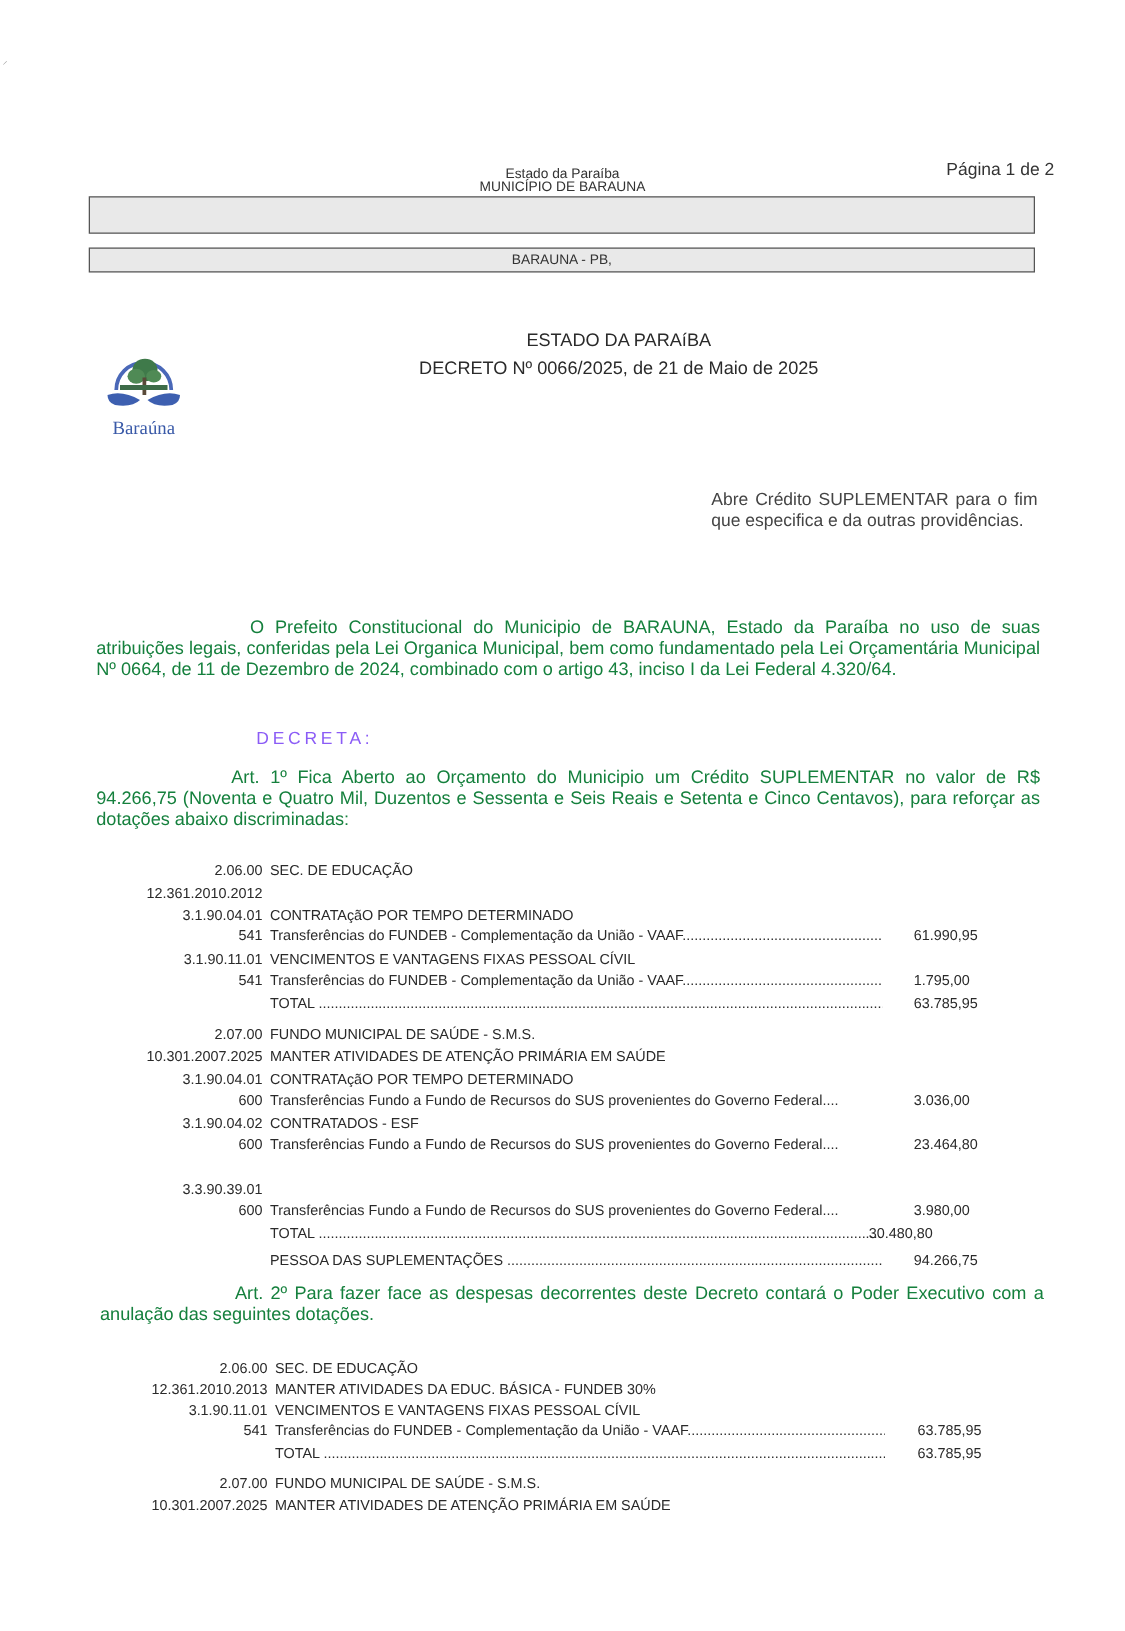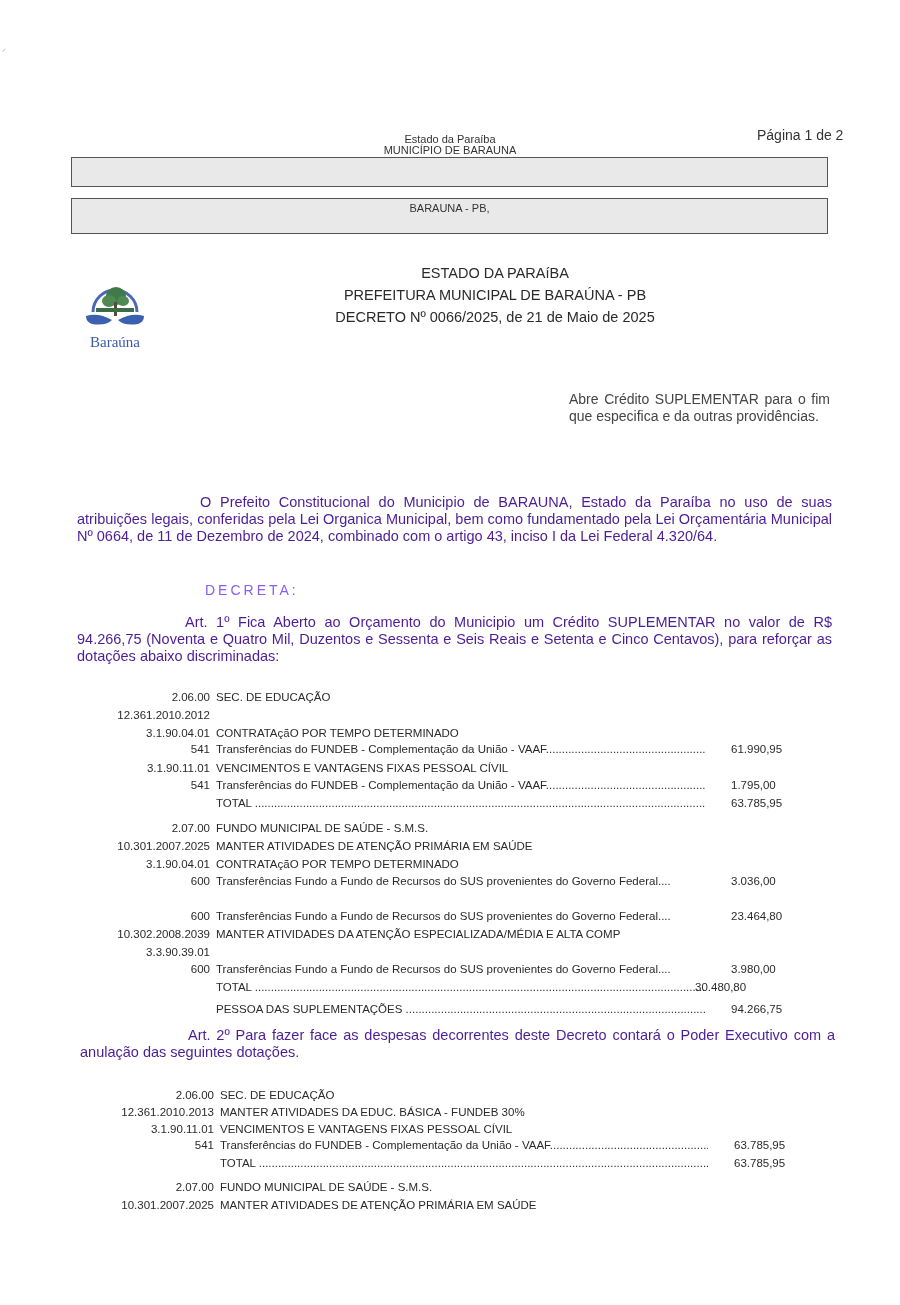--- a/index.html
+++ b/index.html
@@ -5,60 +5,59 @@
   html, body { margin: 0; padding: 0; background: #ffffff; }
   body { width: 900px; height: 1305px; position: relative; overflow: hidden;
          font-family: "Liberation Sans", sans-serif; color: #2a2a2a; }
   .abs { position: absolute; }
   .hdr-small { font-size: 11px; text-align: center; line-height: 11px; color: #333; }
   .page-num { font-size: 14px; color: #333; }
   .gray-bar { position: absolute; background: #e9e9e9; border: 1px solid #555; box-sizing: border-box; }
   .bar-text { font-size: 11px; color: #333; text-align: center; width: 100%; position: absolute; top: 3px; }
   .title-block { text-align: center; font-size: 14.5px; line-height: 22px; color: #2a2a2a; }
   .ementa { font-size: 14px; line-height: 17px; text-align: justify; color: #444; }
-  .para { font-size: 14.5px; line-height: 17px; text-align: justify; color: #4c1d95; }
+  .para { font-size: 14.5px; line-height: 17px; text-align: justify; color: #15803d; }
   .decreta { font-size: 14px; letter-spacing: 3px; color: #8b5cf6; }
   .rows { font-size: 11.5px; color: #2a2a2a; }
   .row { position: absolute; height: 16px; line-height: 16px; white-space: nowrap; }
   .code { position: absolute; text-align: right; width: 120px; }
   .desc { position: absolute; }
   .amount { position: absolute; text-align: left; width: 70px; }
   .logo-text { font-family: "Liberation Serif", serif; color: #3a5aa8; font-size: 15px; text-align: center; }
 </style>
 </head>
 <body>
 
 <div class="abs" style="left:2px;top:42px;width:10px;height:6px;color:#999;font-size:8px;">⸝</div>
 
 <div class="abs hdr-small" style="left:300px;top:134px;width:300px;">Estado da Paraíba</div>
 <div class="abs hdr-small" style="left:300px;top:145px;width:300px;">MUNICÍPIO DE BARAUNA</div>
 <div class="abs page-num" style="left:733px;top:127px;margin-left:24px;">Página 1 de 2</div>
 
 <div class="gray-bar" style="left:71px;top:157px;width:757px;height:30px;"></div>
-<div class="gray-bar" style="left:71px;top:198px;width:757px;height:36px;">
+<div class="gray-bar" style="left:71px;top:198px;width:757px;height:20px;">
   <div class="bar-text">BARAUNA - PB,</div>
 </div>
 
 <div class="abs" style="left:78px;top:278px;width:74px;height:72px;">
   <svg width="74" height="52" viewBox="0 0 74 52">
     <path d="M15 34 A22 22 0 1 1 59 34" fill="none" stroke="#4a68b8" stroke-width="3"></path>
     <ellipse cx="38" cy="18" rx="10" ry="9" fill="#3f7a4a"></ellipse>
     <ellipse cx="31" cy="23" rx="7" ry="6" fill="#4f8a55"></ellipse>
     <ellipse cx="45" cy="23" rx="6" ry="5" fill="#4f8a55"></ellipse>
     <rect x="36" y="24" width="3" height="14" fill="#5a4a3a"></rect>
     <rect x="18" y="30" width="38" height="4" fill="#3d6b48"></rect>
     <path d="M8 38 Q20 34 34 42 Q28 48 14 46 Q8 44 8 38 Z" fill="#3d5fb0"></path>
     <path d="M66 38 Q54 34 40 42 Q46 48 60 46 Q66 44 66 38 Z" fill="#3d5fb0"></path>
   </svg>
   <div class="logo-text">Baraúna</div>
 </div>
 
 <div class="abs title-block" style="left:300px;top:262px;width:390px;">
   <div>ESTADO  DA PARAíBA</div>
-  <div>PREFEITURA MUNICIPAL DE BARAÚNA - PB</div>
   <div>DECRETO Nº 0066/2025, de 21 de Maio de 2025</div>
 </div>
 
 <div class="abs ementa" style="left:569px;top:391px;width:261px;">Abre Crédito SUPLEMENTAR para o fim que especifica e da outras providências.</div>
 
 <div class="abs para" style="left:77px;top:494px;width:755px;text-indent:123px;">O Prefeito Constitucional do Municipio de BARAUNA, Estado da Paraíba no uso de suas atribuições legais, conferidas pela Lei Organica Municipal, bem como fundamentado pela Lei Orçamentária Municipal Nº 0664, de 11 de Dezembro de 2024, combinado com o artigo 43, inciso I da Lei Federal 4.320/64.</div>
 
 <div class="abs decreta" style="left:205px;top:582px;">DECRETA:</div>
 
 <div class="abs para" style="left:77px;top:614px;width:755px;text-indent:108px;">Art. 1º Fica Aberto ao Orçamento do Municipio um Crédito SUPLEMENTAR no valor de R$ 94.266,75 (Noventa e Quatro Mil, Duzentos e Sessenta e Seis Reais e Setenta e Cinco Centavos), para reforçar as dotações abaixo discriminadas:</div>
@@ -104,28 +103,28 @@
     </div>
   <div class="row" style="top:856px;left:0;width:900px;">
       <span class="code" style="left:90px;">3.1.90.04.01</span>
       <span class="desc" style="left:216px;">CONTRATAçãO POR TEMPO DETERMINADO</span>
     </div>
   <div class="row" style="top:873px;left:0;width:900px;">
       <span class="code" style="left:90px;">600</span>
       <span class="desc" style="left:216px;width:490px;overflow:hidden;">Transferências Fundo a Fundo de Recursos do SUS provenientes do Governo Federal....</span>
       <span class="amount" style="left:731px;">3.036,00</span>
     </div>
+  <div class="row" style="top:891px;left:0;width:900px;">
+      <span class="code" style="left:90px;">3.1.90.04.02</span>
+      <span class="desc" style="left:216px;">CONTRATADOS - ESF</span>
+    </div>
   <div class="row" style="top:908px;left:0;width:900px;">
       <span class="code" style="left:90px;">600</span>
       <span class="desc" style="left:216px;width:490px;overflow:hidden;">Transferências Fundo a Fundo de Recursos do SUS provenientes do Governo Federal....</span>
       <span class="amount" style="left:731px;">23.464,80</span>
-    </div>
-  <div class="row" style="top:926px;left:0;width:900px;">
-      <span class="code" style="left:90px;">10.302.2008.2039</span>
-      <span class="desc" style="left:216px;">MANTER ATIVIDADES DA ATENÇÃO ESPECIALIZADA/MÉDIA E ALTA COMP</span>
     </div>
   <div class="row" style="top:944px;left:0;width:900px;">
       <span class="code" style="left:90px;">3.3.90.39.01</span>
     </div>
   <div class="row" style="top:961px;left:0;width:900px;">
       <span class="code" style="left:90px;">600</span>
       <span class="desc" style="left:216px;width:490px;overflow:hidden;">Transferências Fundo a Fundo de Recursos do SUS provenientes do Governo Federal....</span>
       <span class="amount" style="left:731px;">3.980,00</span>
     </div>
   <div class="row" style="top:979px;left:0;width:900px;">

